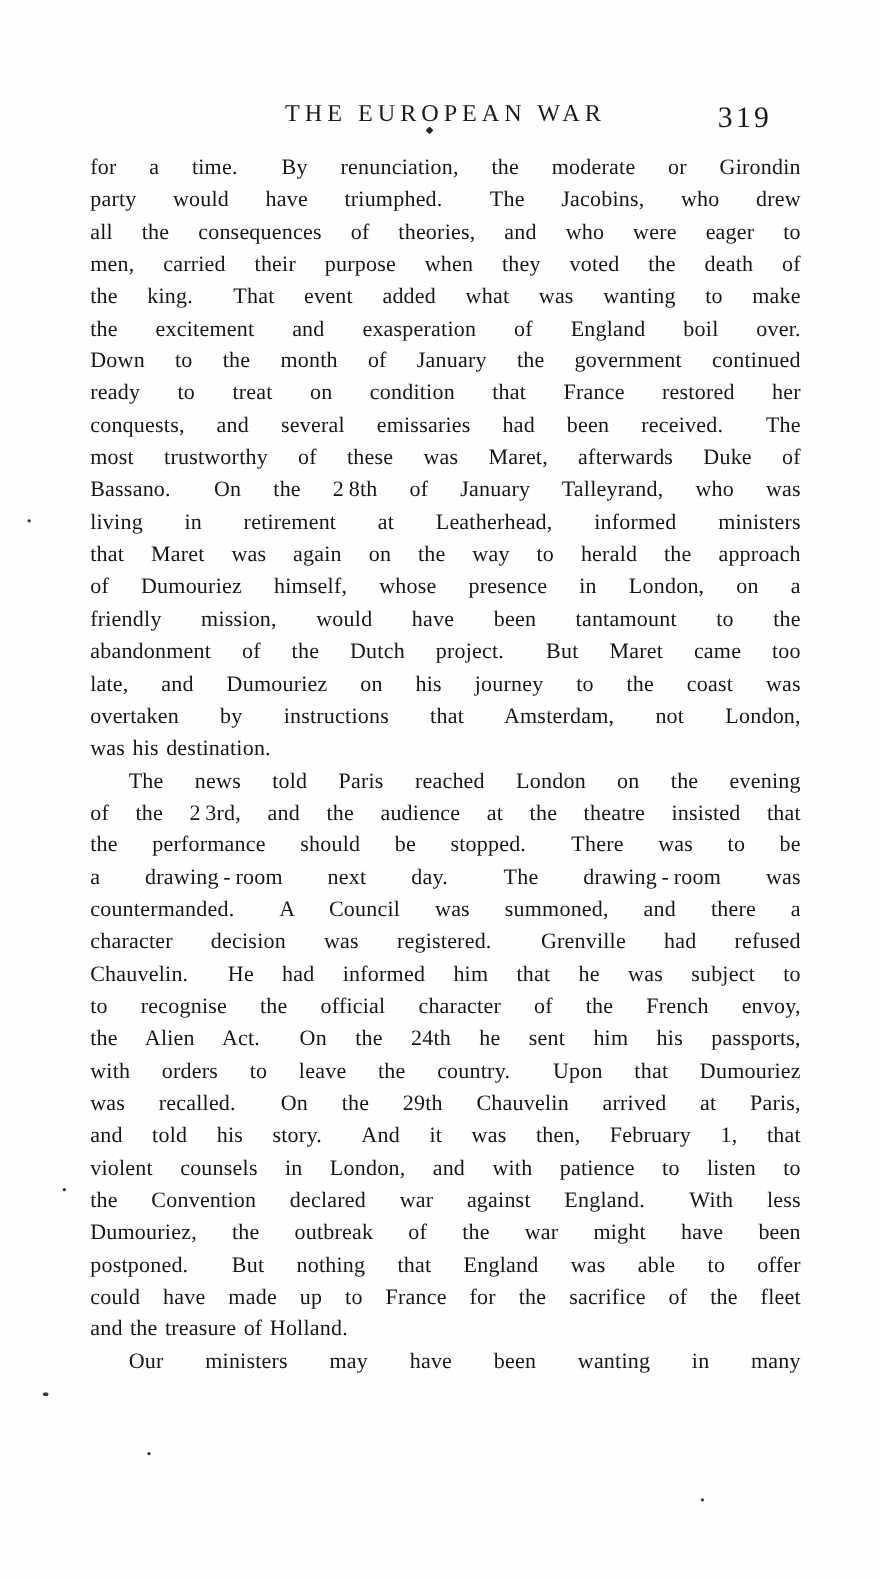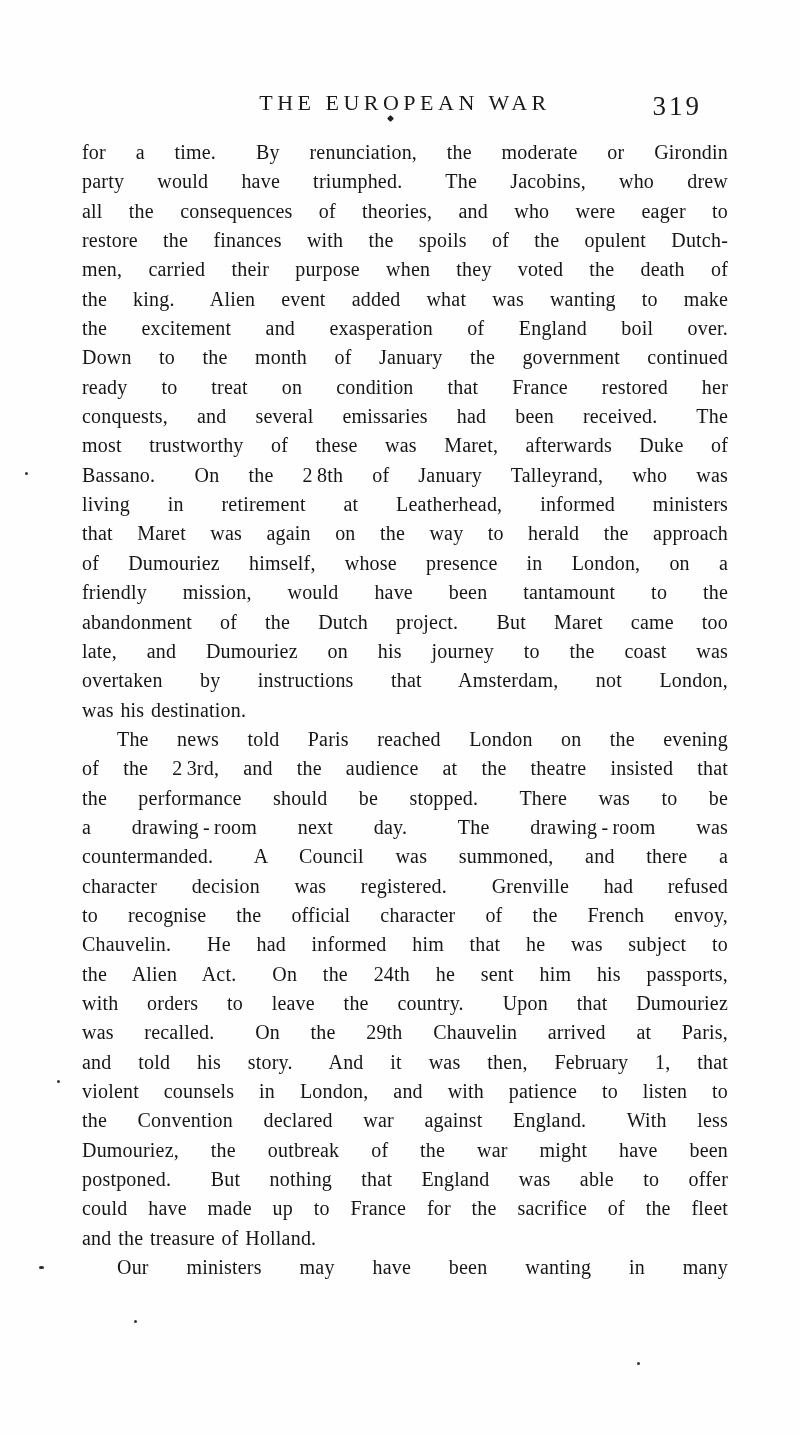--- a/index.html
+++ b/index.html
@@ -95,23 +95,22 @@
     <span class="folio">319</span>
   </div>
 
   <div class="printers-mark"></div>
 
   <div class="body-text" id="body-text">
       <div>
         <div class="line">for a time.  By renunciation, the moderate or Girondin</div>
         <div class="line">party would have triumphed.  The Jacobins, who drew</div>
         <div class="line">all the consequences of theories, and who were eager to</div>
-        <div class="line">restore the finances with the spoils of the opulent Dutch-</div>
         <div class="line">men, carried their purpose when they voted the death of</div>
-        <div class="line">the king.  Alien event added what was wanting to make</div>
+        <div class="line">the king.  That event added what was wanting to make</div>
         <div class="line">the excitement and exasperation of England boil over.</div>
         <div class="line">Down to the month of January the government continued</div>
         <div class="line">ready to treat on condition that France restored her</div>
         <div class="line">conquests, and several emissaries had been received.  The</div>
         <div class="line">most trustworthy of these was Maret, afterwards Duke of</div>
         <div class="line">Bassano.  On the 2 8th of January Talleyrand, who was</div>
         <div class="line">living in retirement at Leatherhead, informed ministers</div>
         <div class="line">that Maret was again on the way to herald the approach</div>
         <div class="line">of Dumouriez himself, whose presence in London, on a</div>
         <div class="line">friendly mission, would have been tantamount to the</div>
@@ -120,22 +119,22 @@
         <div class="line">overtaken by instructions that Amsterdam, not London,</div>
         <div class="line flush">was his destination.</div>
       </div>
       <div>
         <div class="line indent">The news told Paris reached London on the evening</div>
         <div class="line">of the 2 3rd, and the audience at the theatre insisted that</div>
         <div class="line">the performance should be stopped.  There was to be</div>
         <div class="line">a drawing - room next day.  The drawing - room was</div>
         <div class="line">countermanded.  A Council was summoned, and there a</div>
         <div class="line">character decision was registered.  Grenville had refused</div>
+        <div class="line">Chauvelin.  He had informed him that he was subject to</div>
         <div class="line">to recognise the official character of the French envoy,</div>
-        <div class="line">Chauvelin.  He had informed him that he was subject to</div>
         <div class="line">the Alien Act.  On the 24th he sent him his passports,</div>
         <div class="line">with orders to leave the country.  Upon that Dumouriez</div>
         <div class="line">was recalled.  On the 29th Chauvelin arrived at Paris,</div>
         <div class="line">and told his story.  And it was then, February 1, that</div>
         <div class="line">violent counsels in London, and with patience to listen to</div>
         <div class="line">the Convention declared war against England.  With less</div>
         <div class="line">Dumouriez, the outbreak of the war might have been</div>
         <div class="line">postponed.  But nothing that England was able to offer</div>
         <div class="line">could have made up to France for the sacrifice of the fleet</div>
         <div class="line flush">and the treasure of Holland.</div>

